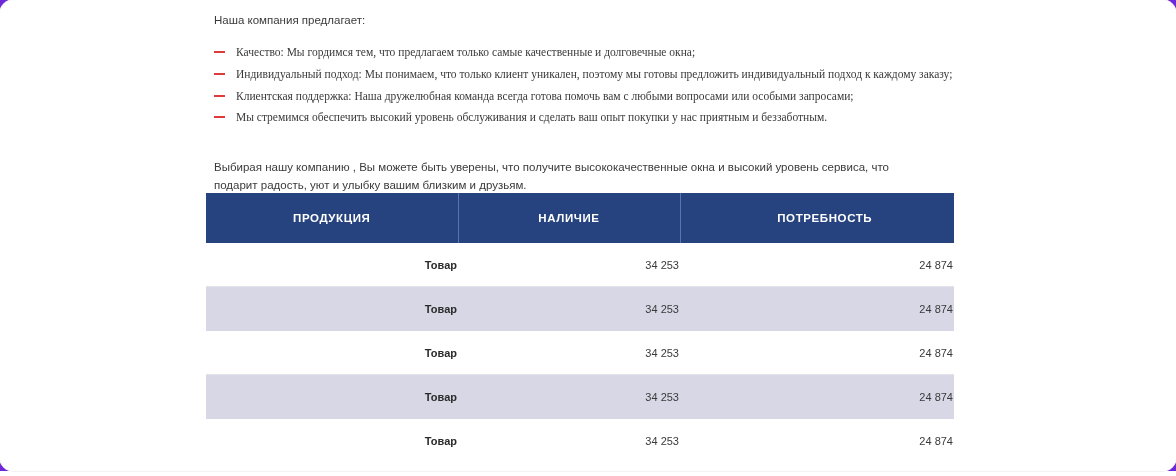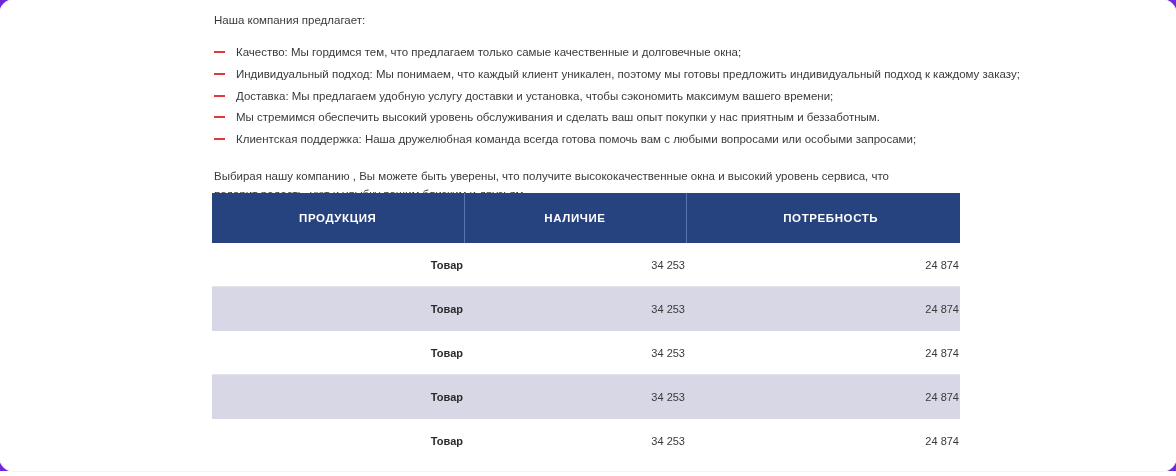--- a/index.html
+++ b/index.html
@@ -36,22 +36,23 @@
     width: 748px;
   }
   .intro {
     font-size: 11.5px;
     color: #3a3a3a;
     line-height: 1.5;
     margin: 0 0 14px 0;
   }
   .bullets {
     list-style: none;
-    margin: 0 0 20px 0;
+    margin: 0 0 32px 0;
     padding: 0;
+    font-family: Liberation Serif, serif;
   }
   .bullets li {
     position: relative;
     padding-left: 22px;
     font-size: 11.5px;
     color: #3a3a3a;
     line-height: 1.62;
     margin-bottom: 3px;
     white-space: nowrap;
   }
@@ -66,21 +67,21 @@
   .outro {
     font-size: 11.5px;
     color: #3a3a3a;
     line-height: 1.55;
     margin: 10px 0 0 0;
     width: 720px;
   }
   
   .table-wrap {
     position: absolute;
-    left: 212px;
+    left: 206px;
     top: 193px;
     width: 748px;
   }
   table.data {
     border-collapse: collapse;
     width: 748px;
     table-layout: fixed;
   }
   table.data thead th {
     background: #26427f;
@@ -132,33 +133,29 @@
       <ul class="bullets">
         <li>
           <span class="dash"></span>
           <span>Качество: Мы гордимся тем, что предлагаем только самые качественные и долговечные окна;</span>
         </li>
         <li>
           <span class="dash"></span>
         </li>
         <li>
           <span class="dash"></span>
-          <span>Индивидуальный подход: Мы понимаем, что каждый клиент уникален, поэтому мы готовы предложить индивидуальный подход к каждому заказу;</span>
-        </li>
-        <li>
-          <span class="dash"></span>
-          <span>Доставка: Мы предлагаем удобную услугу доставки и установка, чтобы сэкономить максимум вашего времени;</span>
+          <span>Индивидуальный подход: Мы понимаем, что только клиент уникален, поэтому мы готовы предложить индивидуальный подход к каждому заказу;</span>
+        </li>
+        <li>
+          <span class="dash"></span>
+          <span>Клиентская поддержка: Наша дружелюбная команда всегда готова помочь вам с любыми вопросами или особыми запросами;</span>
         </li>
         <li>
           <span class="dash"></span>
           <span>Мы стремимся обеспечить высокий уровень обслуживания и сделать ваш опыт покупки у нас приятным и беззаботным.</span>
-        </li>
-        <li>
-          <span class="dash"></span>
-          <span>Клиентская поддержка: Наша дружелюбная команда всегда готова помочь вам с любыми вопросами или особыми запросами;</span>
         </li>
       </ul>
 
       <p class="outro">Выбирая нашу компанию , Вы можете быть уверены, что получите высококачественные окна и высокий уровень сервиса, что подарит радость, уют и улыбку вашим близким и друзьям.</p>
     </div>
 
     <div class="table-wrap">
       <table class="data">
         <colgroup>
           <col class="col-a">

